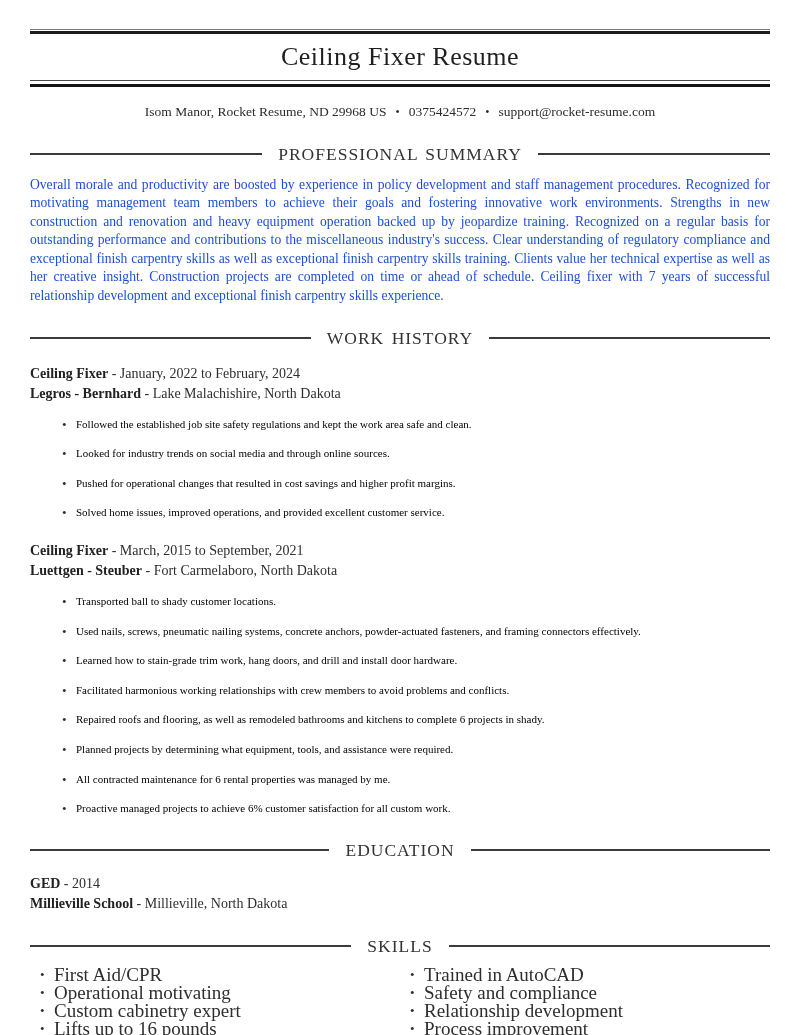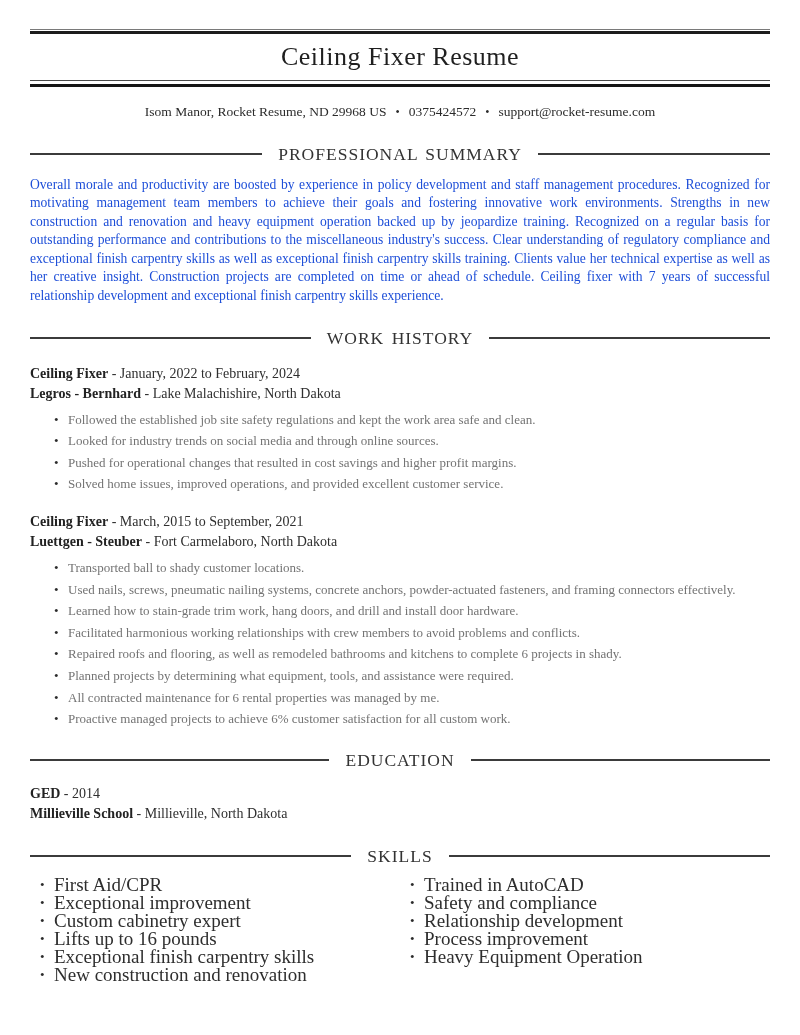--- a/index.html
+++ b/index.html
@@ -47,22 +47,22 @@
     font-size:13.6px;line-height:18.6px;color:#1d4ed8;
     text-align:justify;
   }
   .job{margin-top:15px;}
   .job-line{margin:0;font-size:14px;line-height:20px;color:#2e2e2e;}
   .b{font-weight:bold;color:#222222;}
   ul.bullets{
     margin:7px 0 0 0;padding:0 0 0 12px;list-style:none;
   }
   ul.bullets li{
-    position:relative;margin:4px;padding-left:22px;
-    font-size:13px;line-height:17.6px;color:#737373;
+    position:relative;margin:12px;padding-left:22px;
+    font-size:11px;line-height:17.6px;color:#000000;
   }
   ul.bullets li::before{
     content:"\2022";position:absolute;left:8px;top:0;
     font-size:13px;color:#2b2b2b;
   }
   .section{margin-top:22px;}
   .section-summary{margin-top:24px;}
   .job2{margin-top:19px;}
   .edu-block{margin-top:13px;}
   
@@ -169,21 +169,21 @@
   <div class="section">
     <div class="section-header">
       <div class="line"></div>
       <div class="label">SKILLS</div>
       <div class="line"></div>
     </div>
     <div class="skills-columns">
       <div class="skills-col">
         <ul class="skills">
           <li>First Aid/CPR</li>
-          <li>Exceptional improvement</li>
+          <li>Operational motivating</li>
           <li>Custom cabinetry expert</li>
           <li>Lifts up to 16 pounds</li>
           <li>Exceptional finish carpentry skills</li>
           <li>New construction and renovation</li>
         </ul>
       </div>
       <div class="skills-col">
         <ul class="skills">
           <li>Trained in AutoCAD</li>
           <li>Safety and compliance</li>

